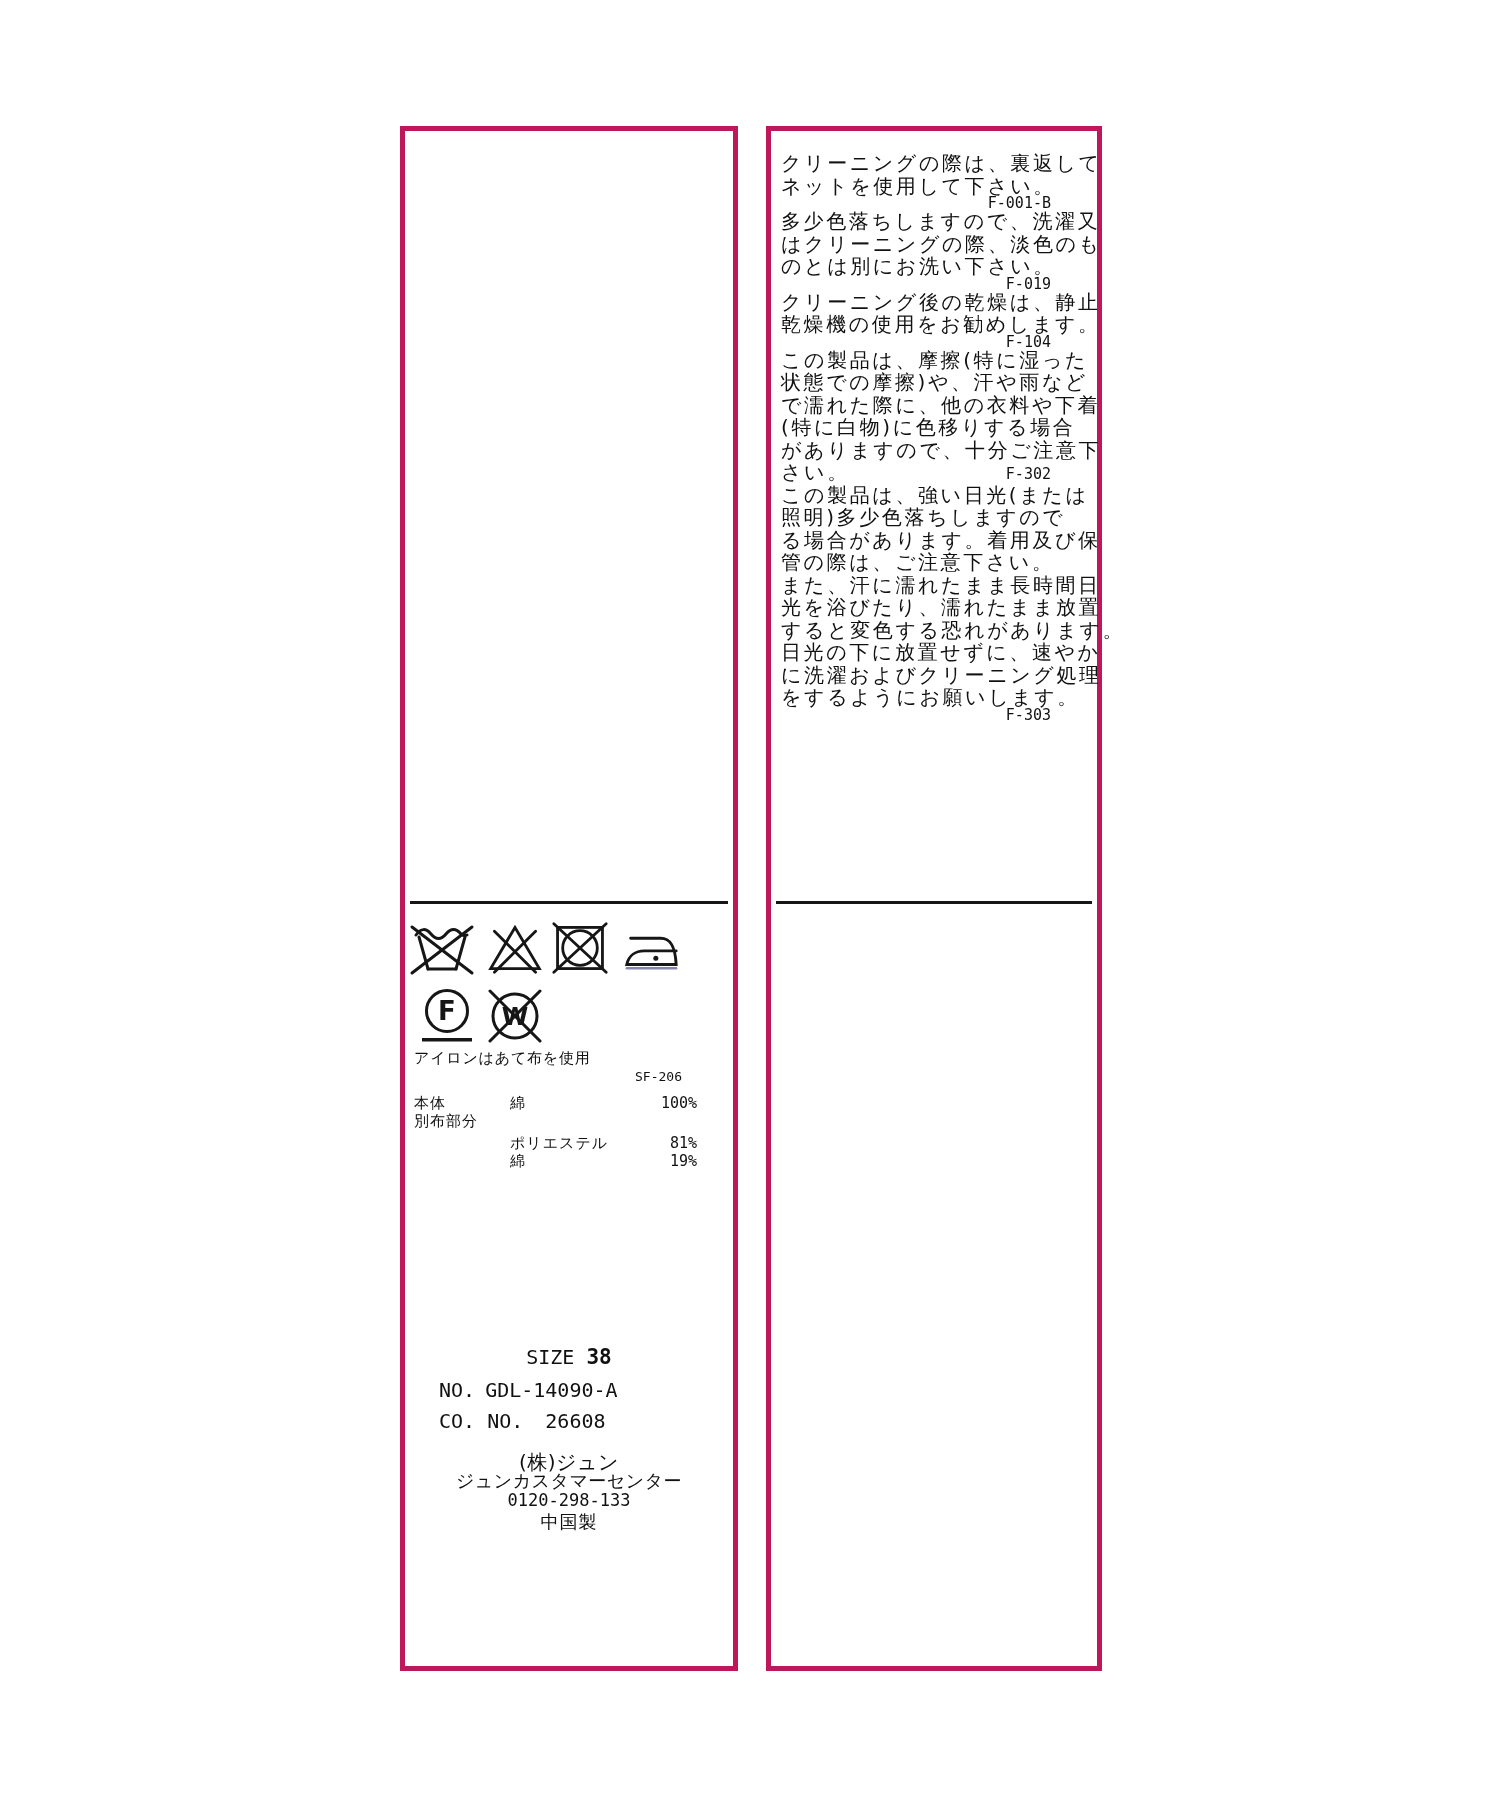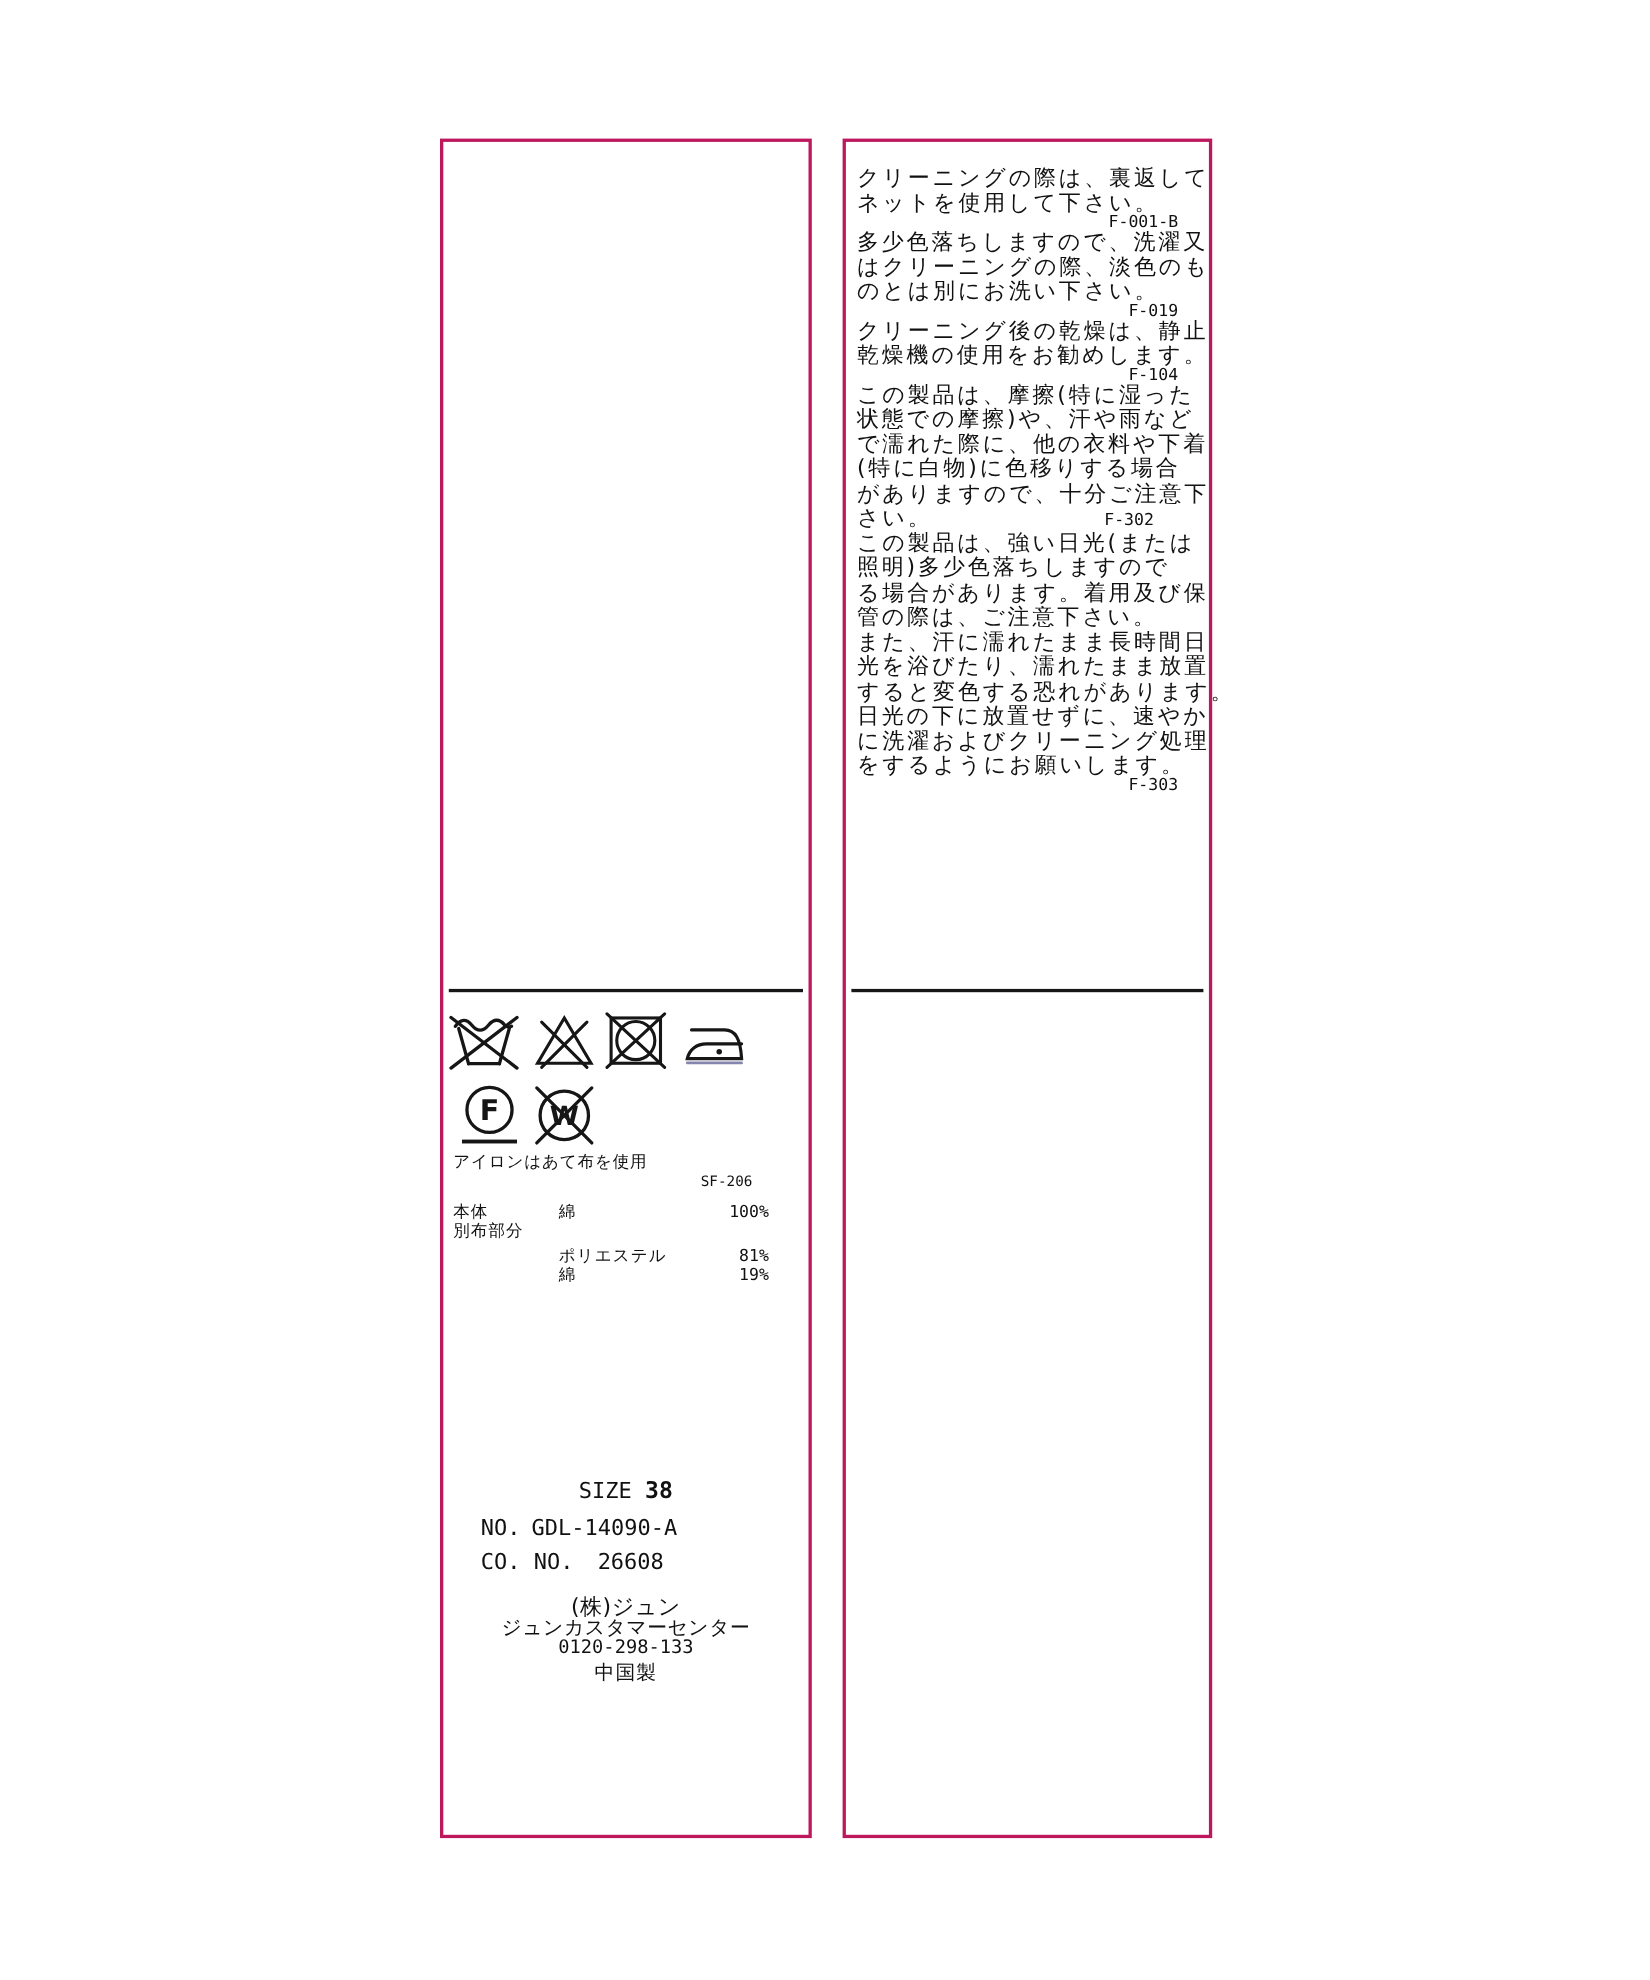--- a/index.html
+++ b/index.html
@@ -1,29 +1,29 @@
 <!DOCTYPE html>
 <html><head>
 <meta charset="utf-8">
 <style>
   html,body{margin:0;padding:0;background:#ffffff;}
   .page{position:relative;width:1500px;height:1800px;background:#ffffff;overflow:hidden;
         font-family:"DejaVu Sans",sans-serif;color:#111;}
-  .panel{position:absolute;top:126px;height:1545px;border:3px solid #be185d;background:#fff;box-sizing:border-box;}
+  .panel{position:absolute;top:126px;height:1545px;border:5px solid #be185d;background:#fff;box-sizing:border-box;}
   .panel-left{left:400px;width:338px;}
   .panel-right{left:766px;width:336px;}
   .rule{position:absolute;left:5px;right:5px;top:770px;height:3px;background:#161616;}
 
   
   .notes{position:absolute;left:10px;width:320px;overflow:visible;}
   .notes-top{top:21px;}
   .notes-bottom{top:802px;}
   .jline{font-size:20px;line-height:22.5px;height:22.5px;letter-spacing:2.6px;white-space:nowrap;}
   .cline{font-family:"DejaVu Sans Mono",monospace;font-size:15px;line-height:13px;height:13px;
-         text-align:right;padding-right:28px;letter-spacing:0;}
+         text-align:right;padding-right:50px;letter-spacing:0;}
   .split{display:flex;justify-content:space-between;align-items:baseline;}
   .split .code{font-family:"DejaVu Sans Mono",monospace;font-size:15px;letter-spacing:0;margin-right:50px;}
 
   
   .sym{position:absolute;}
   .sym svg{display:block;}
   .iron-note{position:absolute;left:9px;top:918px;font-size:15px;letter-spacing:0.8px;white-space:nowrap;}
   .sf-code{position:absolute;right:51px;top:938px;font-family:"DejaVu Sans Mono",monospace;font-size:13px;text-align:center;}
   .comp-row{position:absolute;left:0;right:0;height:18px;font-size:15px;line-height:18px;}
   .comp-part{position:absolute;left:9px;letter-spacing:1px;white-space:nowrap;}

